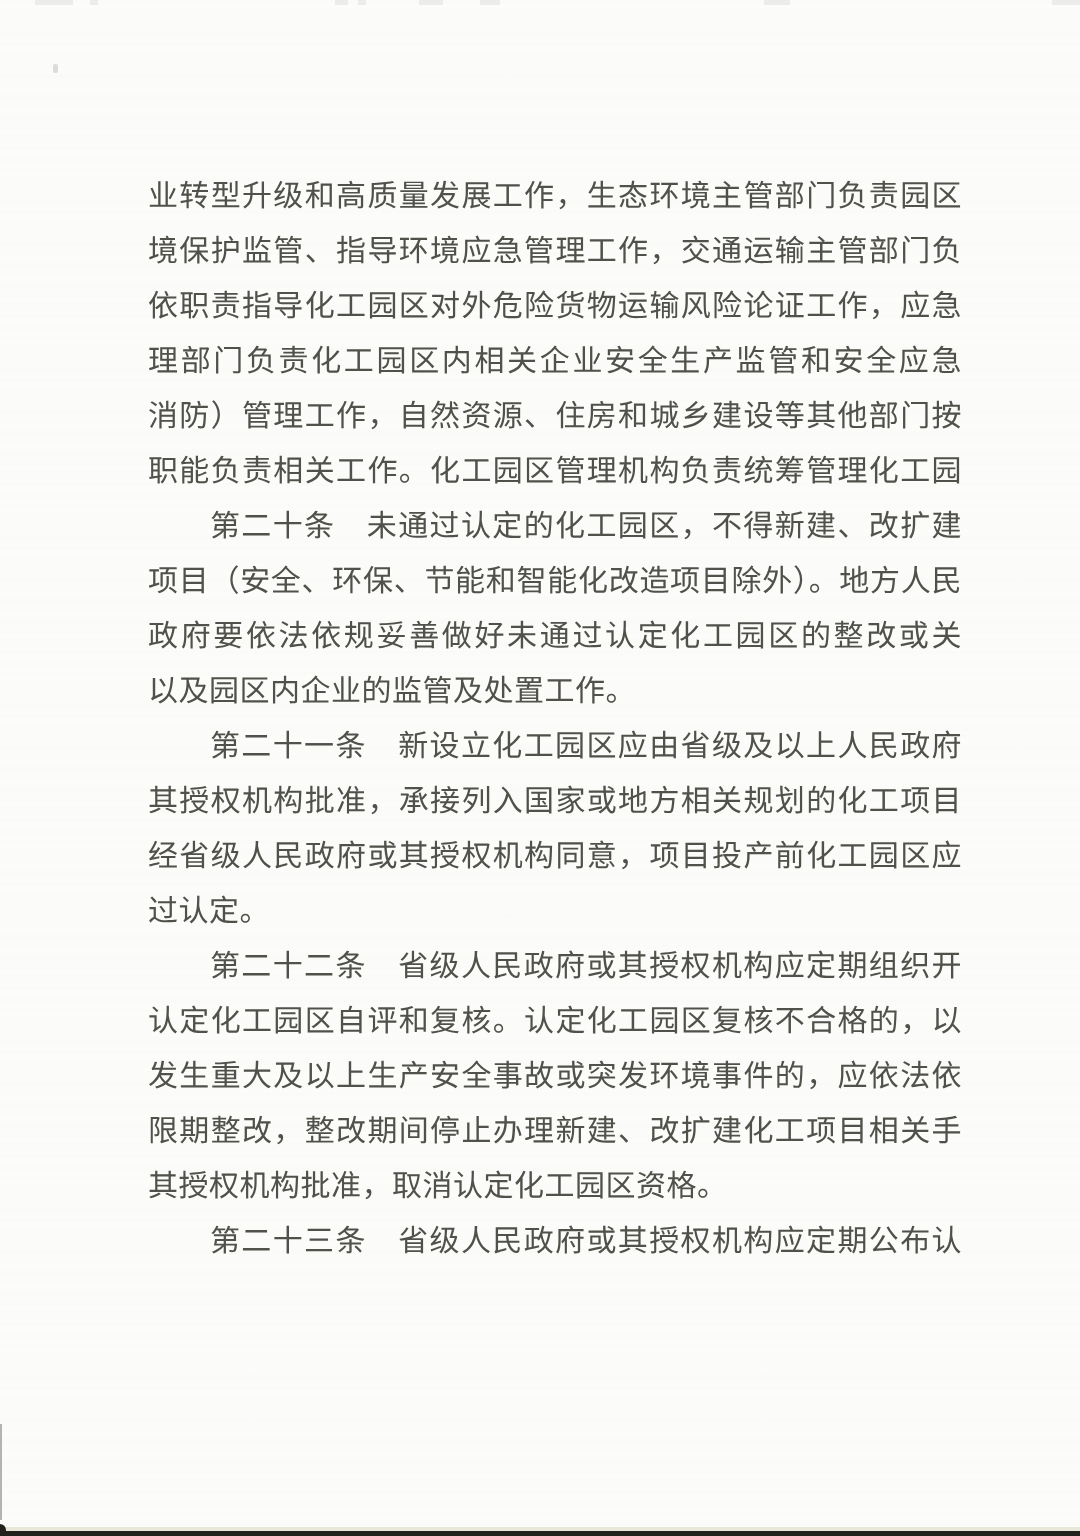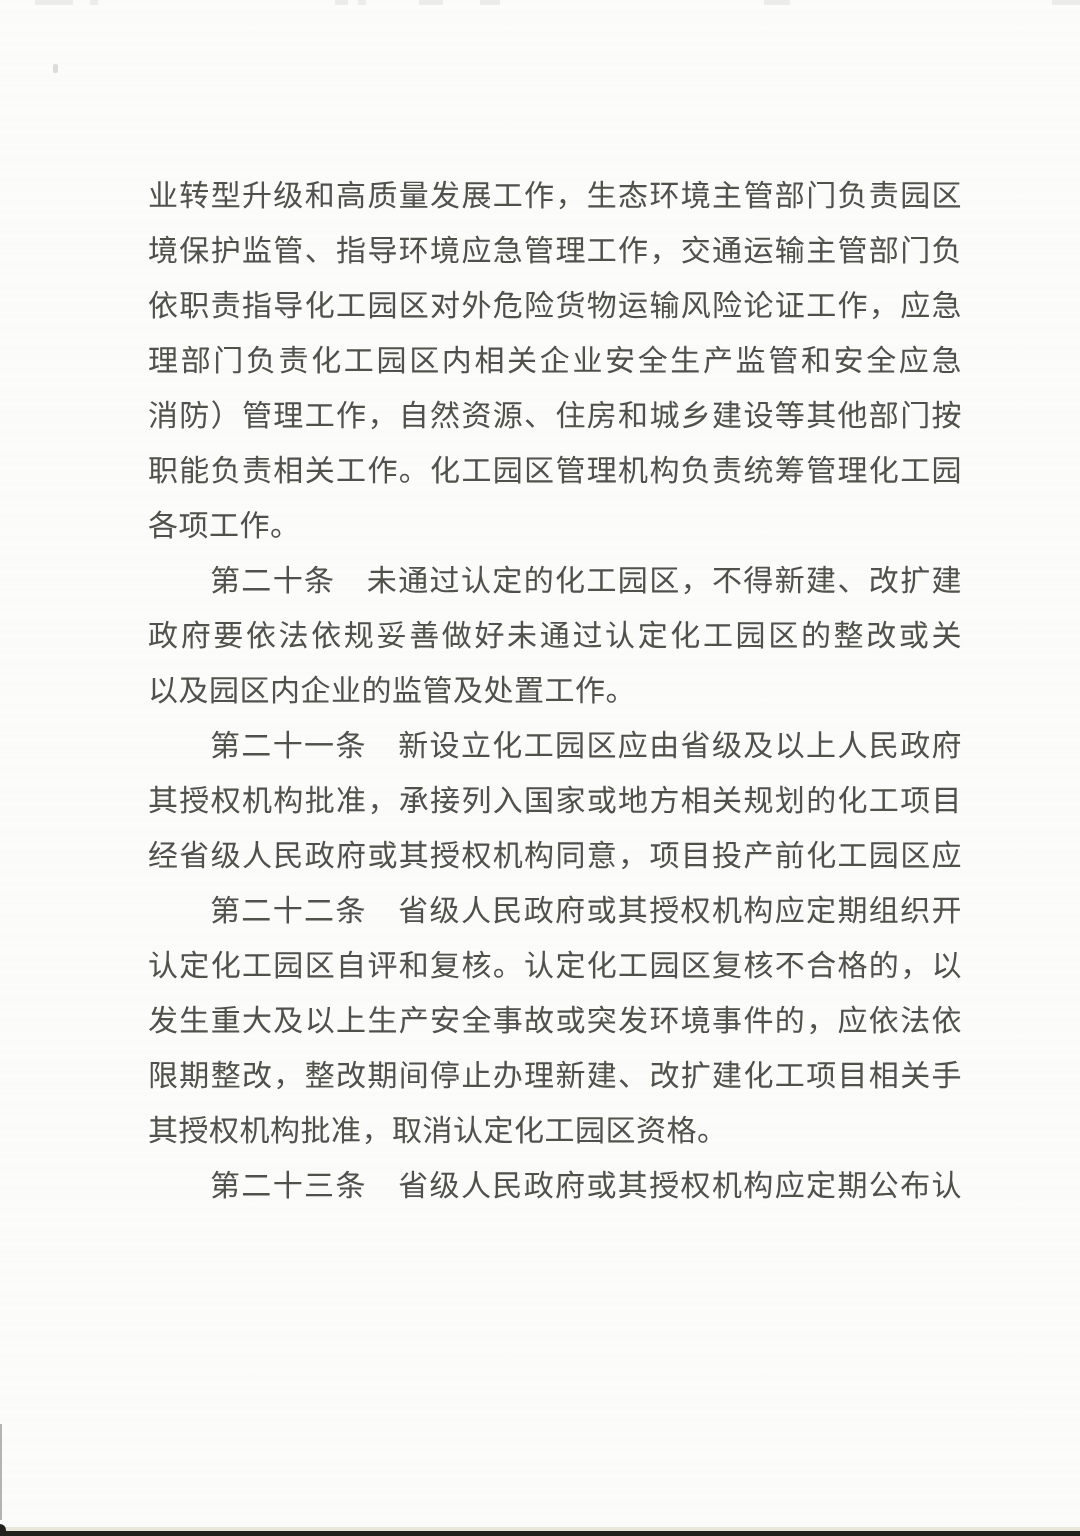--- a/index.html
+++ b/index.html
@@ -124,27 +124,28 @@
 
   <div class="speck"></div>
 
   <div class="doc-body" id="doc-body">
       <div class="line">业转型升级和高质量发展工作，生态环境主管部门负责园区环</div>
       <div class="line">境保护监管、指导环境应急管理工作，交通运输主管部门负责</div>
       <div class="line">依职责指导化工园区对外危险货物运输风险论证工作，应急管</div>
       <div class="line">理部门负责化工园区内相关企业安全生产监管和安全应急（含</div>
       <div class="line">消防）管理工作，自然资源、住房和城乡建设等其他部门按照</div>
       <div class="line">职能负责相关工作。化工园区管理机构负责统筹管理化工园区</div>
-      <div class="line partial">各项工作。</div>
       <div class="line indent">第二十条　未通过认定的化工园区，不得新建、改扩建化工</div>
+      <div class="line">项目（安全、环保、节能和智能化改造项目除外）。地方人民</div>
       <div class="line">政府要依法依规妥善做好未通过认定化工园区的整改或关闭，</div>
       <div class="line partial">以及园区内企业的监管及处置工作。</div>
       <div class="line indent">第二十一条　新设立化工园区应由省级及以上人民政府或</div>
       <div class="line">其授权机构批准，承接列入国家或地方相关规划的化工项目应</div>
       <div class="line">经省级人民政府或其授权机构同意，项目投产前化工园区应通</div>
+      <div class="line partial">过认定。</div>
       <div class="line indent">第二十二条　省级人民政府或其授权机构应定期组织开展</div>
       <div class="line">认定化工园区自评和复核。认定化工园区复核不合格的，以及</div>
       <div class="line">发生重大及以上生产安全事故或突发环境事件的，应依法依规</div>
       <div class="line">限期整改，整改期间停止办理新建、改扩建化工项目相关手续</div>
       <div class="line partial">其授权机构批准，取消认定化工园区资格。</div>
       <div class="line indent">第二十三条　省级人民政府或其授权机构应定期公布认定</div>
     </div>
 
   <div class="left-edge-streak"></div>
   <div class="bottom-paper-edge"></div>

